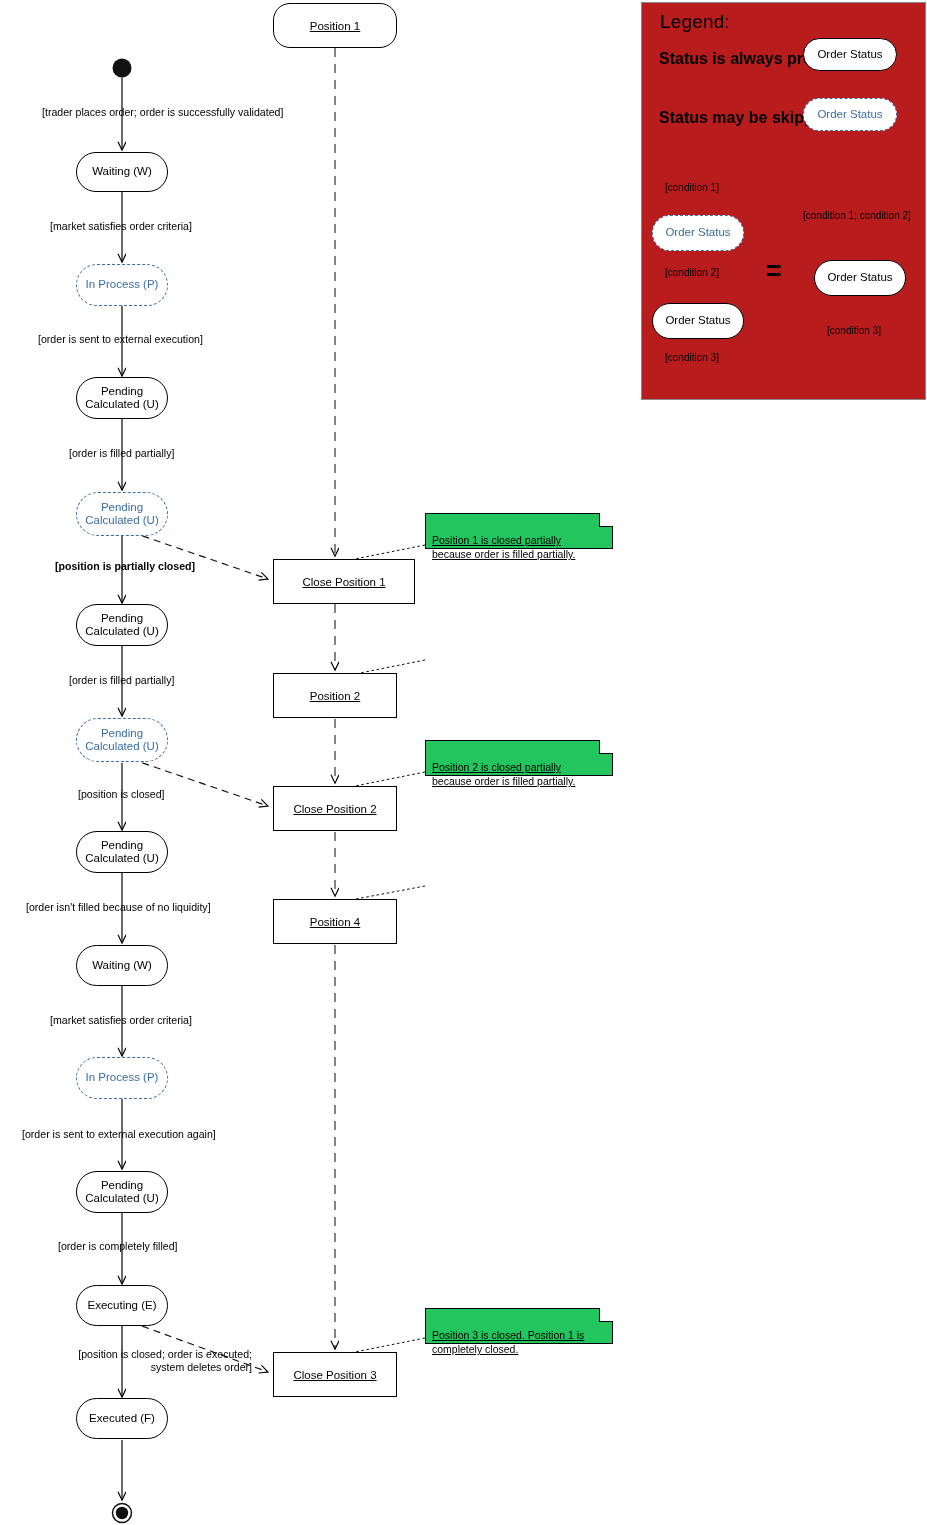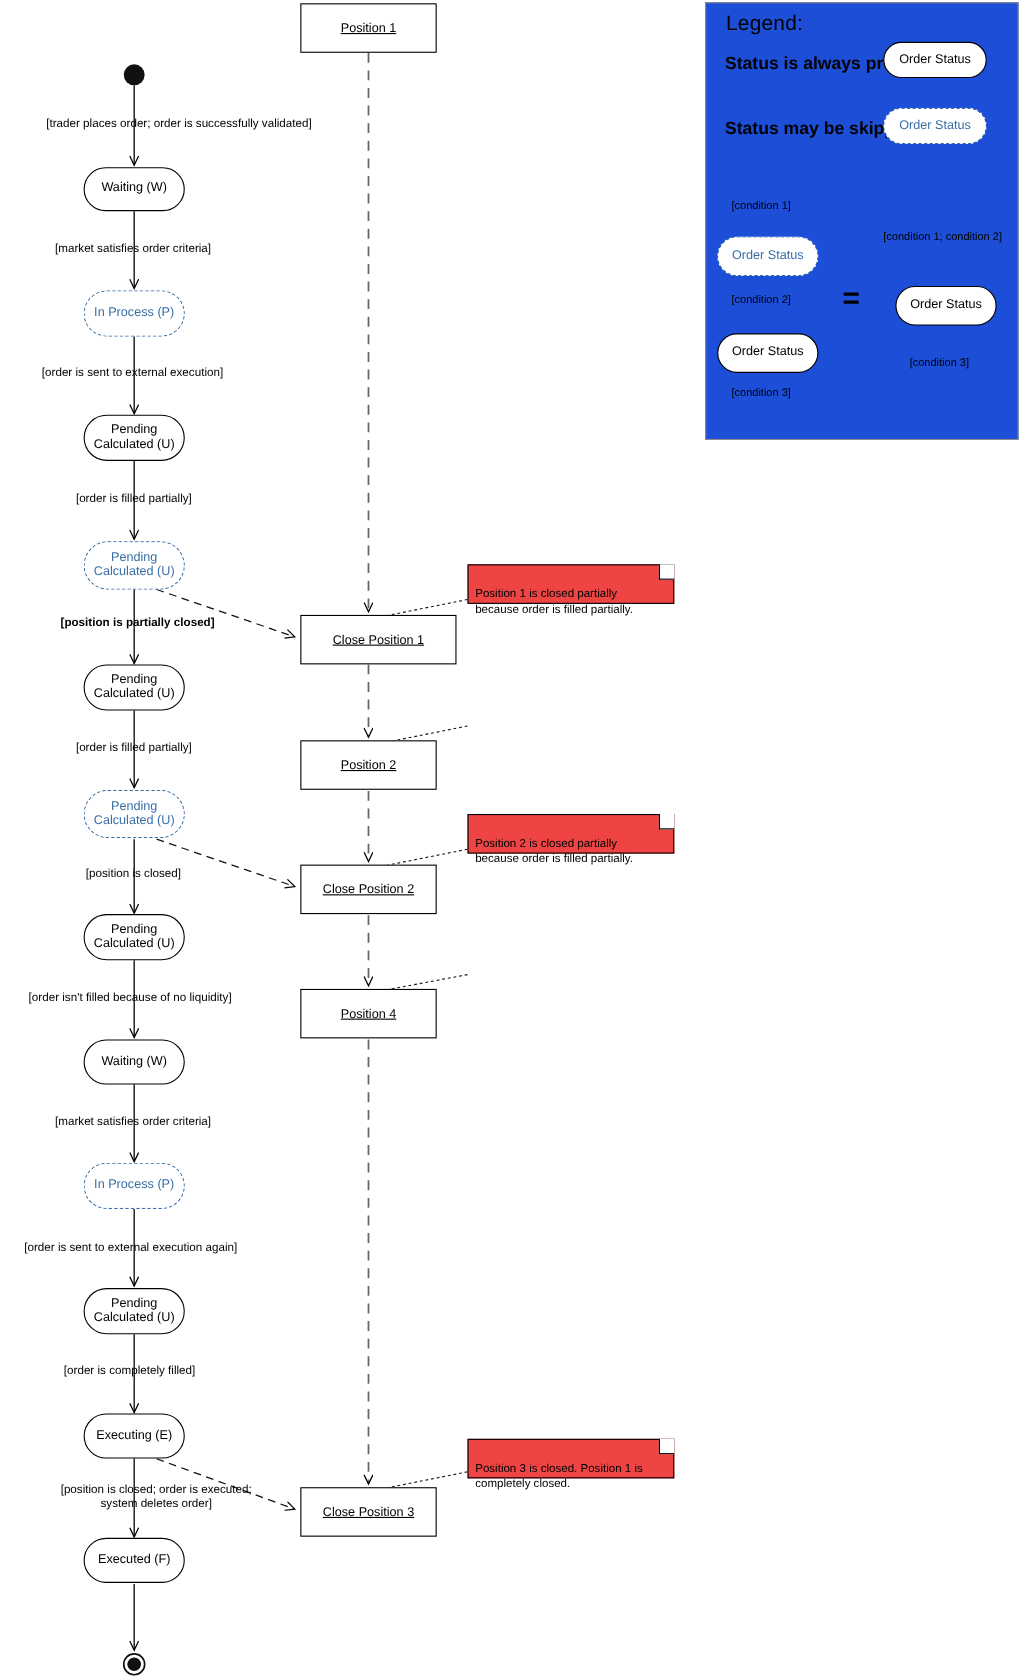--- a/index.html
+++ b/index.html
@@ -51,29 +51,30 @@
     justify-content:center;
     border:1.3px solid #000;
     background:#fff;
     font-size:11.5px;
   }
   .objbox span{ text-decoration:underline; }
   
   .note{
     position:absolute;
     box-sizing:border-box;
-    background:#ef4444;
+    background:#22c55e;
     font-size:10.5px;
     line-height:1.35;
     padding:5px 7px 0 6px;
     border-left:1.1px solid #000;
     border-bottom:1.1px solid #000;
     border-right:1.1px solid #000;
     border-top:1.1px solid #000;
     white-space:pre-line;
+    text-decoration:underline;
   }
   .note .fold{
     position:absolute;
     top:-1px; right:-1px;
     width:13px; height:13px;
     background:#fff;
     border-left:1.1px solid #000;
     border-bottom:1.1px solid #000;
     transform:none;
   }
@@ -85,21 +86,21 @@
     white-space:pre-line;
     color:#000;
   }
   
   #legend{
     position:absolute;
     left:641px; top:2px;
     width:285px; height:398px;
     box-sizing:border-box;
     border:1.4px solid #8a8a8a;
-    background:#1d4ed8;
+    background:#b91c1c;
   }
   #legend-title{
     position:absolute;
     left:18px; top:8px;
     font-size:19px;
     letter-spacing:.2px;
   }
   .legend-lbl{
     position:absolute;
     font-size:16px;
@@ -213,24 +214,24 @@
   <div class="glabel" style="left:50px;  top:220px; width:210px;">[market satisfies order criteria]</div>
   <div class="glabel" style="left:38px;  top:333px; width:230px;">[order is sent to external execution]</div>
   <div class="glabel" style="left:69px;  top:447px; width:200px;">[order is filled partially]</div>
   <div class="glabel" style="left:55px;  top:560px; width:210px;font-weight:bold;">[position is partially closed]</div>
   <div class="glabel" style="left:69px;  top:674px; width:200px;">[order is filled partially]</div>
   <div class="glabel" style="left:78px;  top:788px; width:200px;">[position is closed]</div>
   <div class="glabel" style="left:26px;  top:901px; width:250px;">[order isn't filled because of no liquidity]</div>
   <div class="glabel" style="left:50px;  top:1014px; width:210px;">[market satisfies order criteria]</div>
   <div class="glabel" style="left:22px;  top:1128px; width:250px;">[order is sent to external execution again]</div>
   <div class="glabel" style="left:58px;  top:1240px; width:210px;">[order is completely filled]</div>
-  <div class="glabel" style="left:32px;  top:1348px; width:220px; text-align:center;">[position is closed; order is executed;
+  <div class="glabel" style="left:32px;  top:1348px; width:220px; text-align:right;">[position is closed; order is executed;
 system deletes order]</div>
 
-  <div class="objbox" style="left:273px; top:3px;    width:124px; height:45px;">
+  <div class="objbox" style="left:273px; top:3px;    width:124px; height:45px;border-radius:17px;">
       <span>Position 1</span>
     </div>
   <div class="objbox" style="left:273px; top:559px;  width:142px; height:45px;">
       <span>Close Position 1</span>
     </div>
   <div class="objbox" style="left:273px; top:673px;  width:124px; height:45px;">
       <span>Position 2</span>
     </div>
   <div class="objbox" style="left:273px; top:786px;  width:124px; height:45px;">
       <span>Close Position 2</span>

